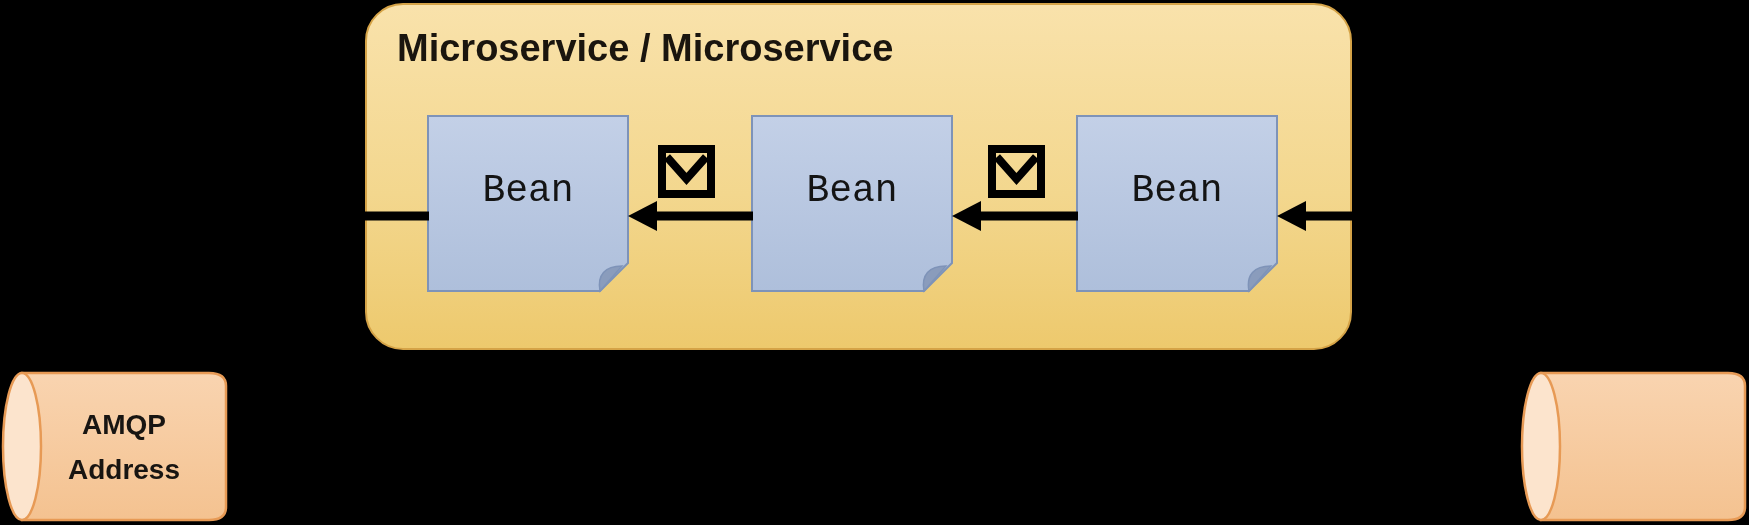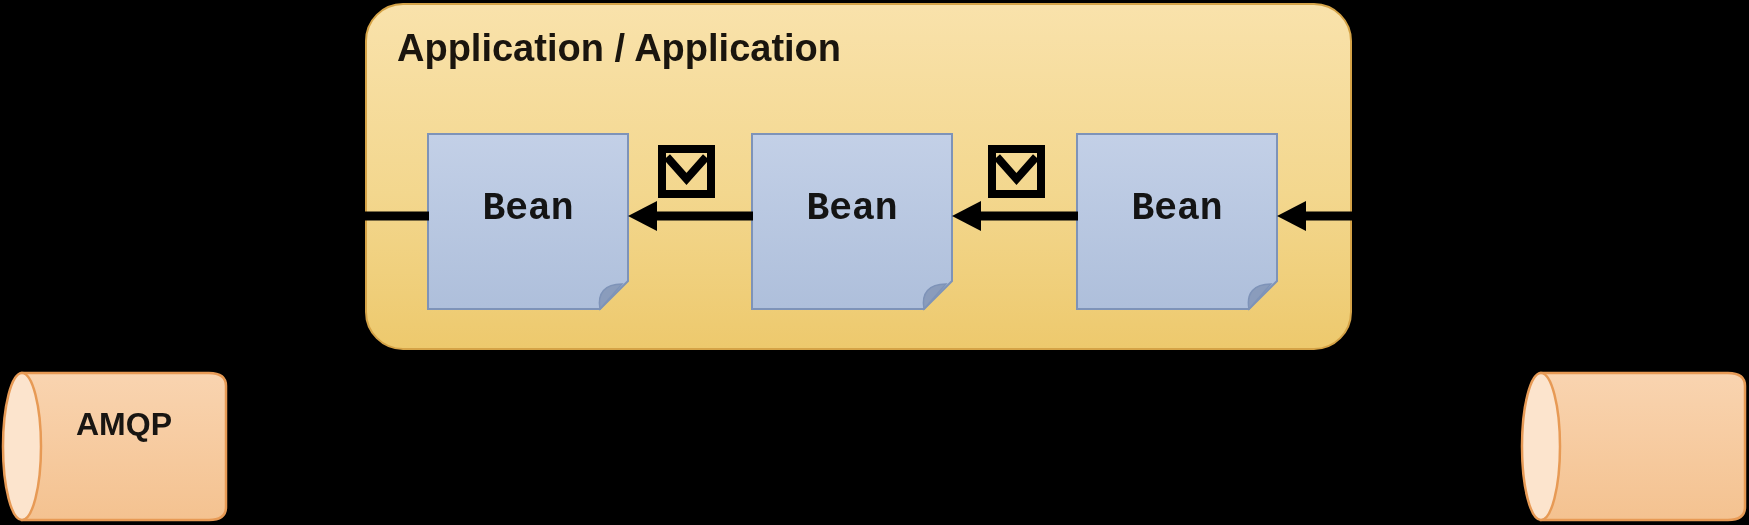--- a/index.html
+++ b/index.html
@@ -13,39 +13,39 @@
     border:2px solid #d5a347;border-radius:38px;
     background:linear-gradient(180deg,#f9e2ab 0%,#f3d78e 55%,#edc96d 100%);
     box-sizing:content-box;
   }
   .app-title{
     position:absolute;left:30px;top:22px;
     font-size:38px;font-weight:600;color:#1a150e;letter-spacing:0px;
     white-space:nowrap;
   }
   
-  .bean{position:absolute;top:132px;width:204px;height:180px;font-weight:bold;}
+  .bean{position:absolute;top:114px;width:204px;height:180px;}
   .bean svg{display:block;}
   .bean-label{
     position:absolute;left:0;top:0;width:204px;height:152px;
     display:flex;align-items:center;justify-content:center;
     font-family:"Liberation Mono",monospace;font-size:38px;color:#141414;
   }
   .bean1{left:426px;} .bean2{left:750px;} .bean3{left:1075px;}
   
   .envelope{position:absolute;top:145px;width:57px;height:53px;}
   .env1{left:658px;} .env2{left:988px;}
   
   .arrows{position:absolute;left:0;top:0;width:1749px;height:525px;pointer-events:none;}
   
   .cyl{position:absolute;top:369px;width:230px;height:155px;}
   .cyl-left{left:0;} .cyl-right{left:1519px;}
   .cyl-label{
     position:absolute;top:402px;width:204px;text-align:center;
-    font-size:32px;font-weight:600;color:#181512;line-height:45px;
+    font-size:28px;font-weight:600;color:#181512;line-height:45px;
   }
   .cyl-label-left{left:22px;} .cyl-label-right{left:1541px;}
 </style>
 </head>
 <body>
 
 <div id="stage">
 
   <svg width="0" height="0" style="position:absolute" aria-hidden="true">
     <defs>
@@ -54,21 +54,21 @@
         <stop offset="100%" stop-color="#aebfdb"></stop>
       </linearGradient>
       <linearGradient id="cylGrad" x1="0" y1="0" x2="0" y2="1">
         <stop offset="0%" stop-color="#f9d4b0"></stop>
         <stop offset="100%" stop-color="#f4c290"></stop>
       </linearGradient>
     </defs>
   </svg>
 
   <div class="app-box">
-    <div class="app-title">Application / Application</div>
+    <div class="app-title">Microservice / Microservice</div>
   </div>
 
   <div class="bean bean1">
     <svg width="204" height="180" viewBox="0 0 204 180">
       <path d="M2,2 L202,2 L202,149 L174,177 L2,177 Z" fill="url(#beanGrad)" stroke="#7e93b8" stroke-width="2"></path>
       <path d="M174,177 C171,161 179,152 196,152 L174,177 Z" fill="#8a9cbc" stroke="#7e93b8" stroke-width="1.5"></path>
     </svg>
     <div class="bean-label">Bean</div>
   </div>
 
@@ -114,20 +114,21 @@
       <polygon points="1277,216 1306,201 1306,231" fill="#000"></polygon>
     </g>
   </svg>
 
   <svg class="cyl cyl-left" viewBox="0 0 230 155">
     <path d="M22,4 L209,4 Q226,4 226,17 L226,138 Q226,151 209,151 L22,151 Z" fill="url(#cylGrad)" stroke="#e79a55" stroke-width="2.5"></path>
     <ellipse cx="22" cy="77.5" rx="19" ry="73.5" fill="#fce4cd" stroke="#e79a55" stroke-width="2.5"></ellipse>
   </svg>
   <div class="cyl-label cyl-label-left">
     <div>AMQP</div>
+    <div>Address</div>
   </div>
 
   <svg class="cyl cyl-right" viewBox="0 0 230 155">
     <path d="M22,4 L209,4 Q226,4 226,17 L226,138 Q226,151 209,151 L22,151 Z" fill="url(#cylGrad)" stroke="#e79a55" stroke-width="2.5"></path>
     <ellipse cx="22" cy="77.5" rx="19" ry="73.5" fill="#fce4cd" stroke="#e79a55" stroke-width="2.5"></ellipse>
   </svg>
   <div class="cyl-label cyl-label-right">
   </div>
 
 </div>

